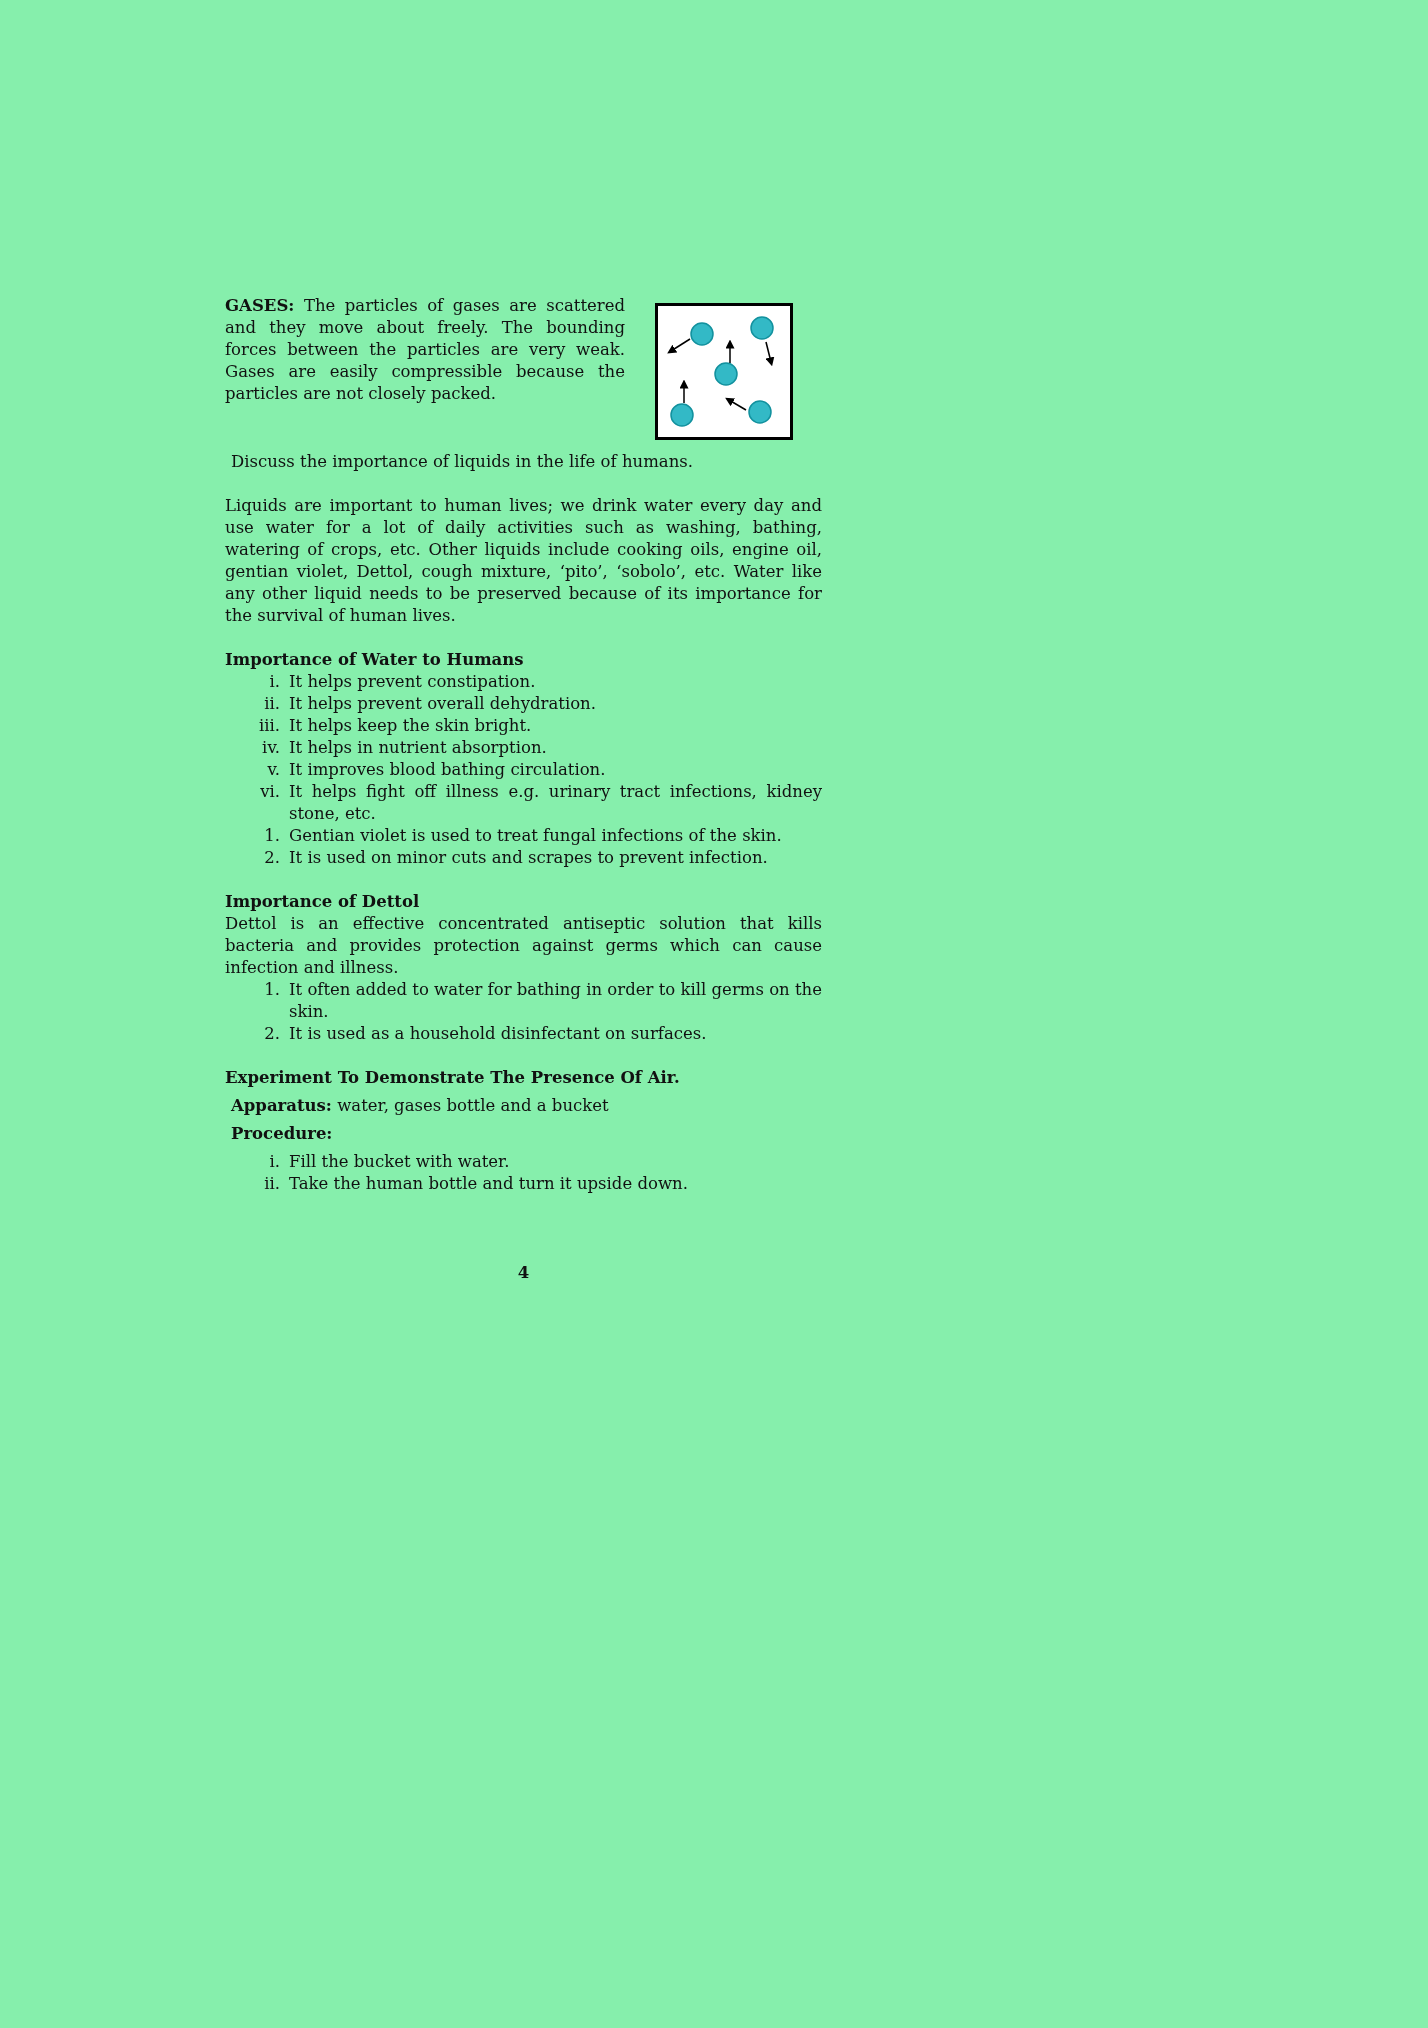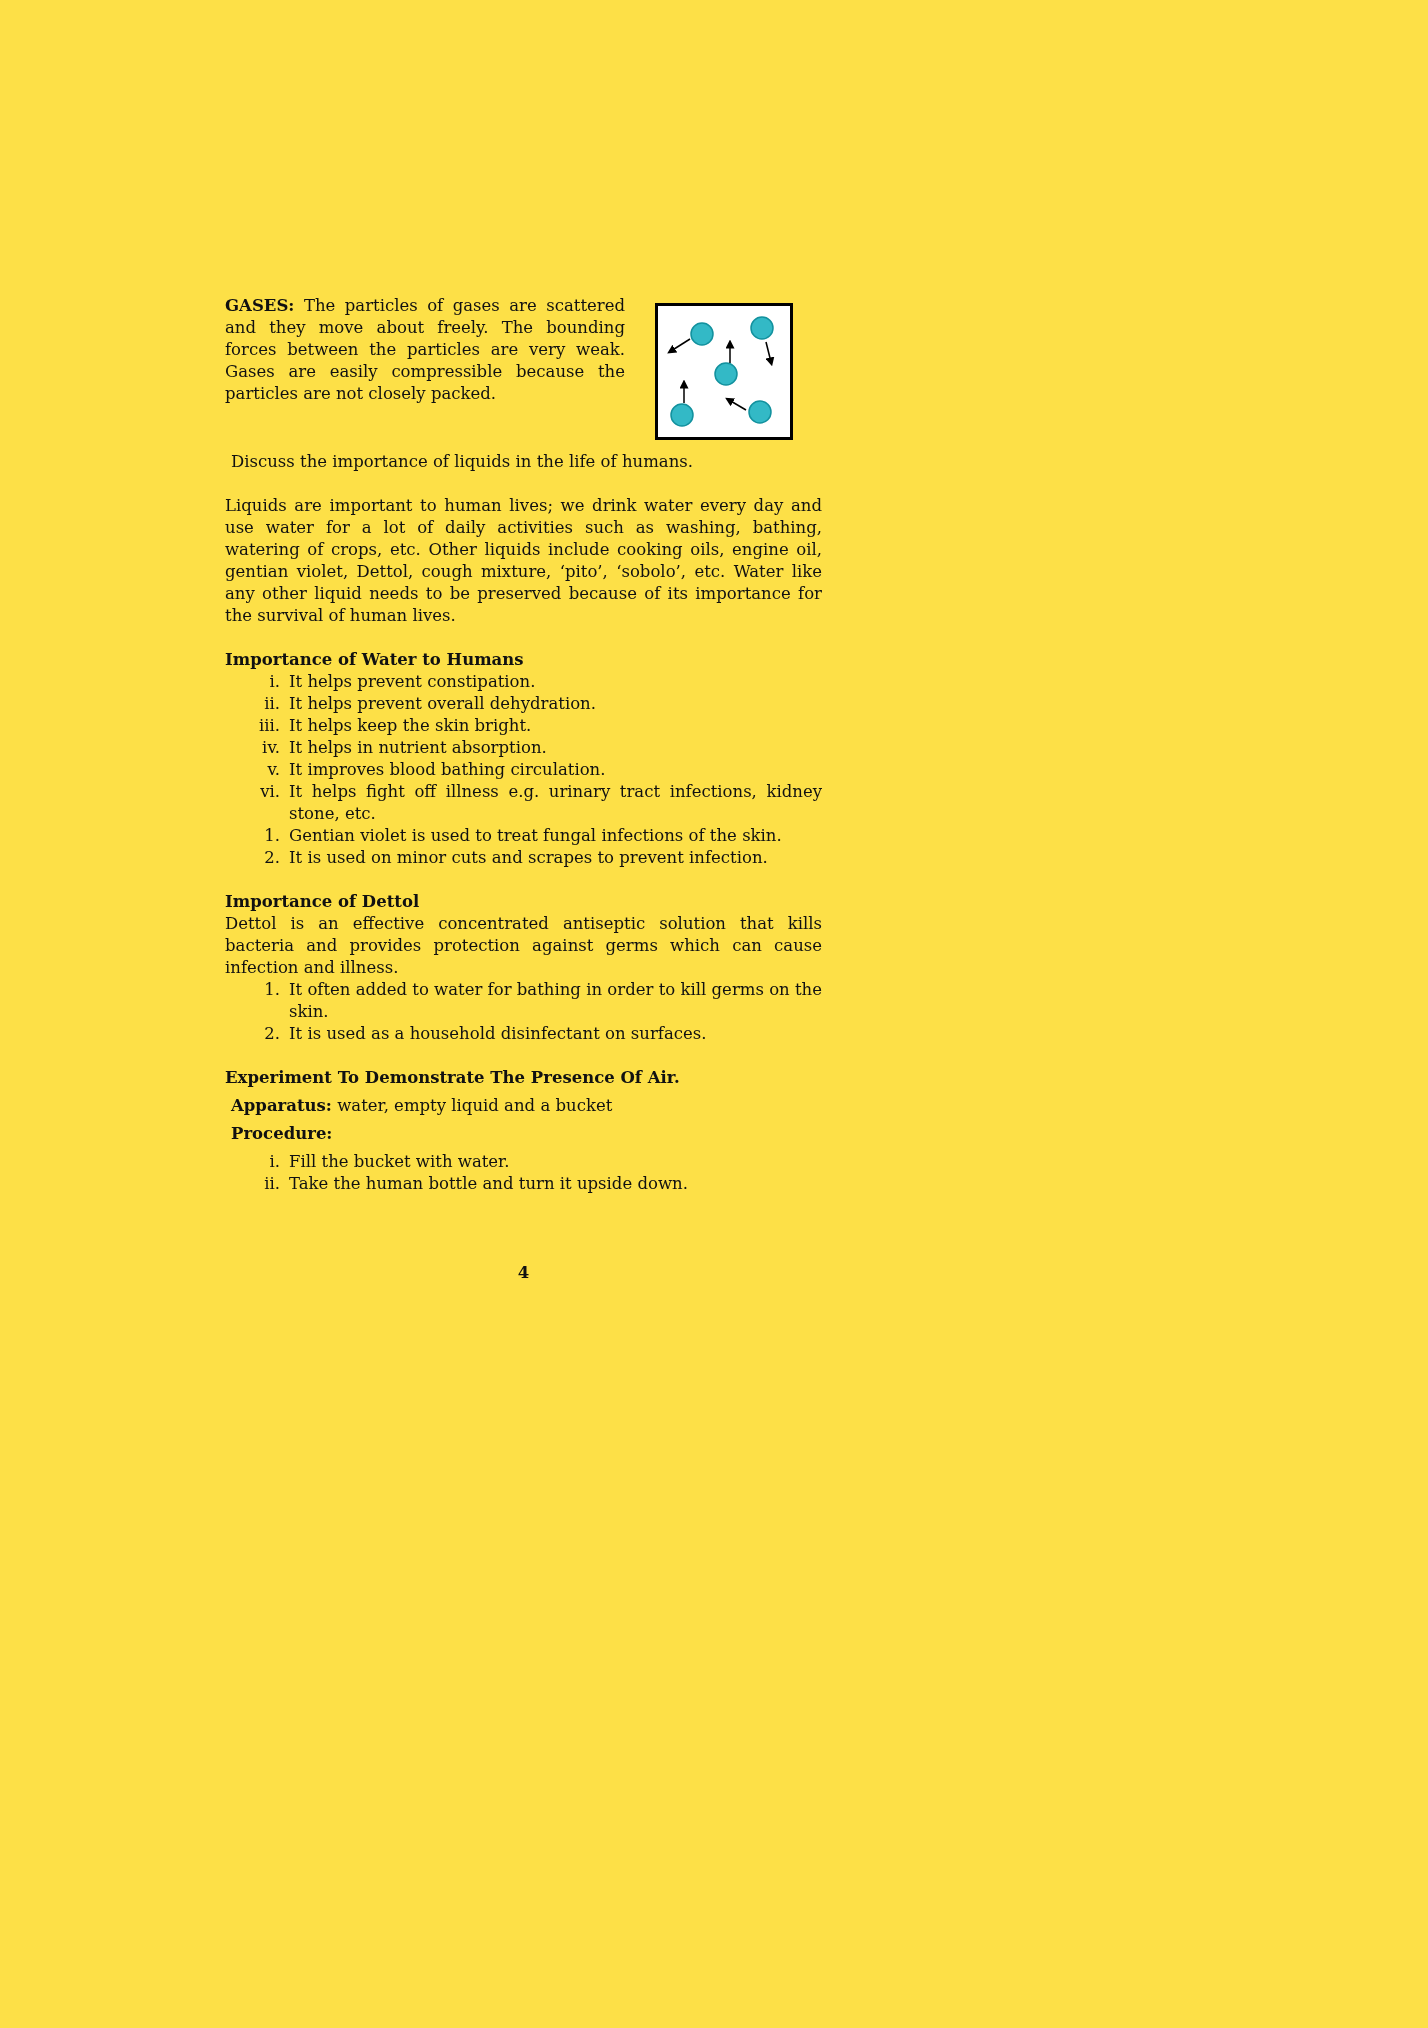--- a/index.html
+++ b/index.html
@@ -4,21 +4,21 @@
 <style>
   html, body {
     margin: 0;
     padding: 0;
     background: #ffffff;
   }
   .page {
     position: relative;
     width: 1428px;
     height: 2028px;
-    background: #fde047;
+    background: #86efac;
     font-family: "DejaVu Serif", "Liberation Serif", serif;
     color: #111111;
     font-size: 16.5px;
     line-height: 22px;
   }
   .content {
     position: absolute;
     left: 225px;
     top: 295px;
     width: 597px;
@@ -156,21 +156,21 @@
         </div>
         <div class="li">
           <span class="marker">2.</span>
           <span class="txt">It is used as a household disinfectant on surfaces.</span>
         </div>
       </div>
     </div>
 
     <div>
       <div class="heading">Experiment To Demonstrate The Presence Of Air.</div>
-      <p class="sub-line"><span class="b">Apparatus:</span> <span>water, empty liquid and a bucket</span></p>
+      <p class="sub-line"><span class="b">Apparatus:</span> <span>water, gases bottle and a bucket</span></p>
       <p class="sub-line b">Procedure:</p>
       <div class="list">
         <div class="li">
           <span class="marker">i.</span>
           <span class="txt">Fill the bucket with water.</span>
         </div>
         <div class="li">
           <span class="marker">ii.</span>
           <span class="txt">Take the human bottle and turn it upside down.</span>
         </div>

